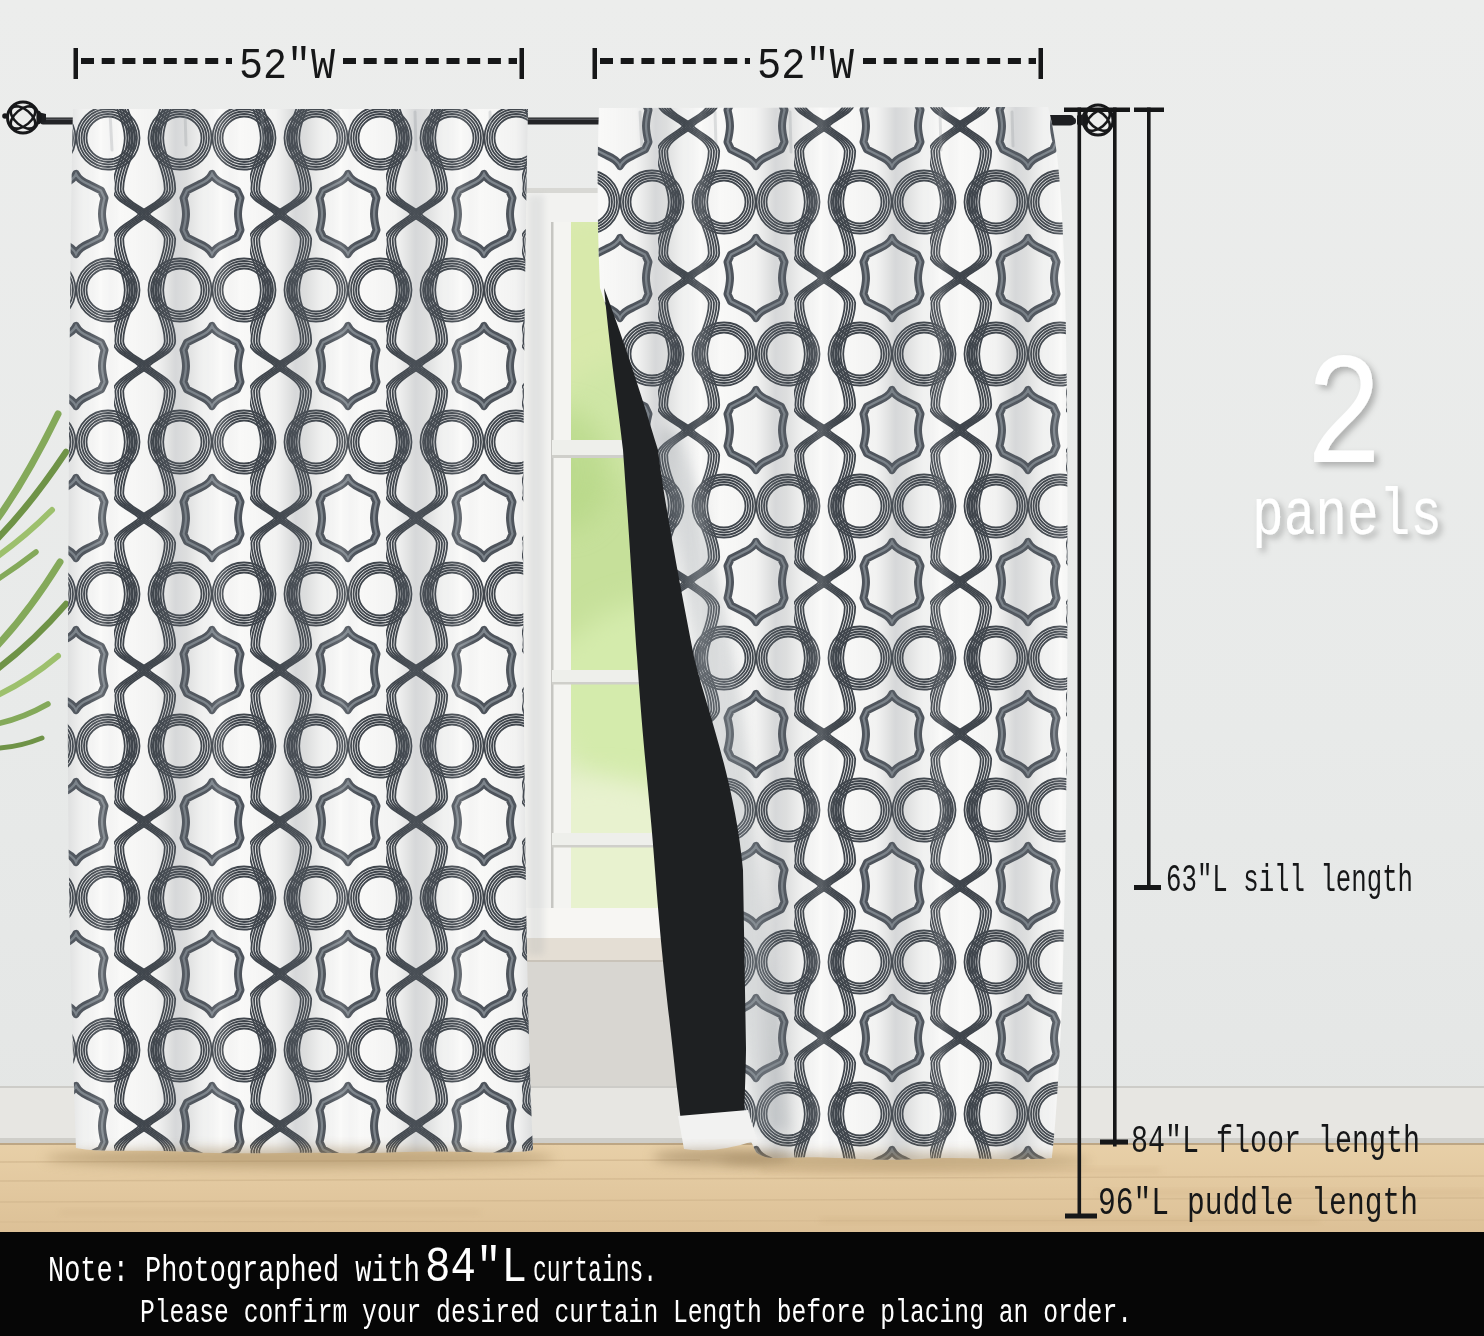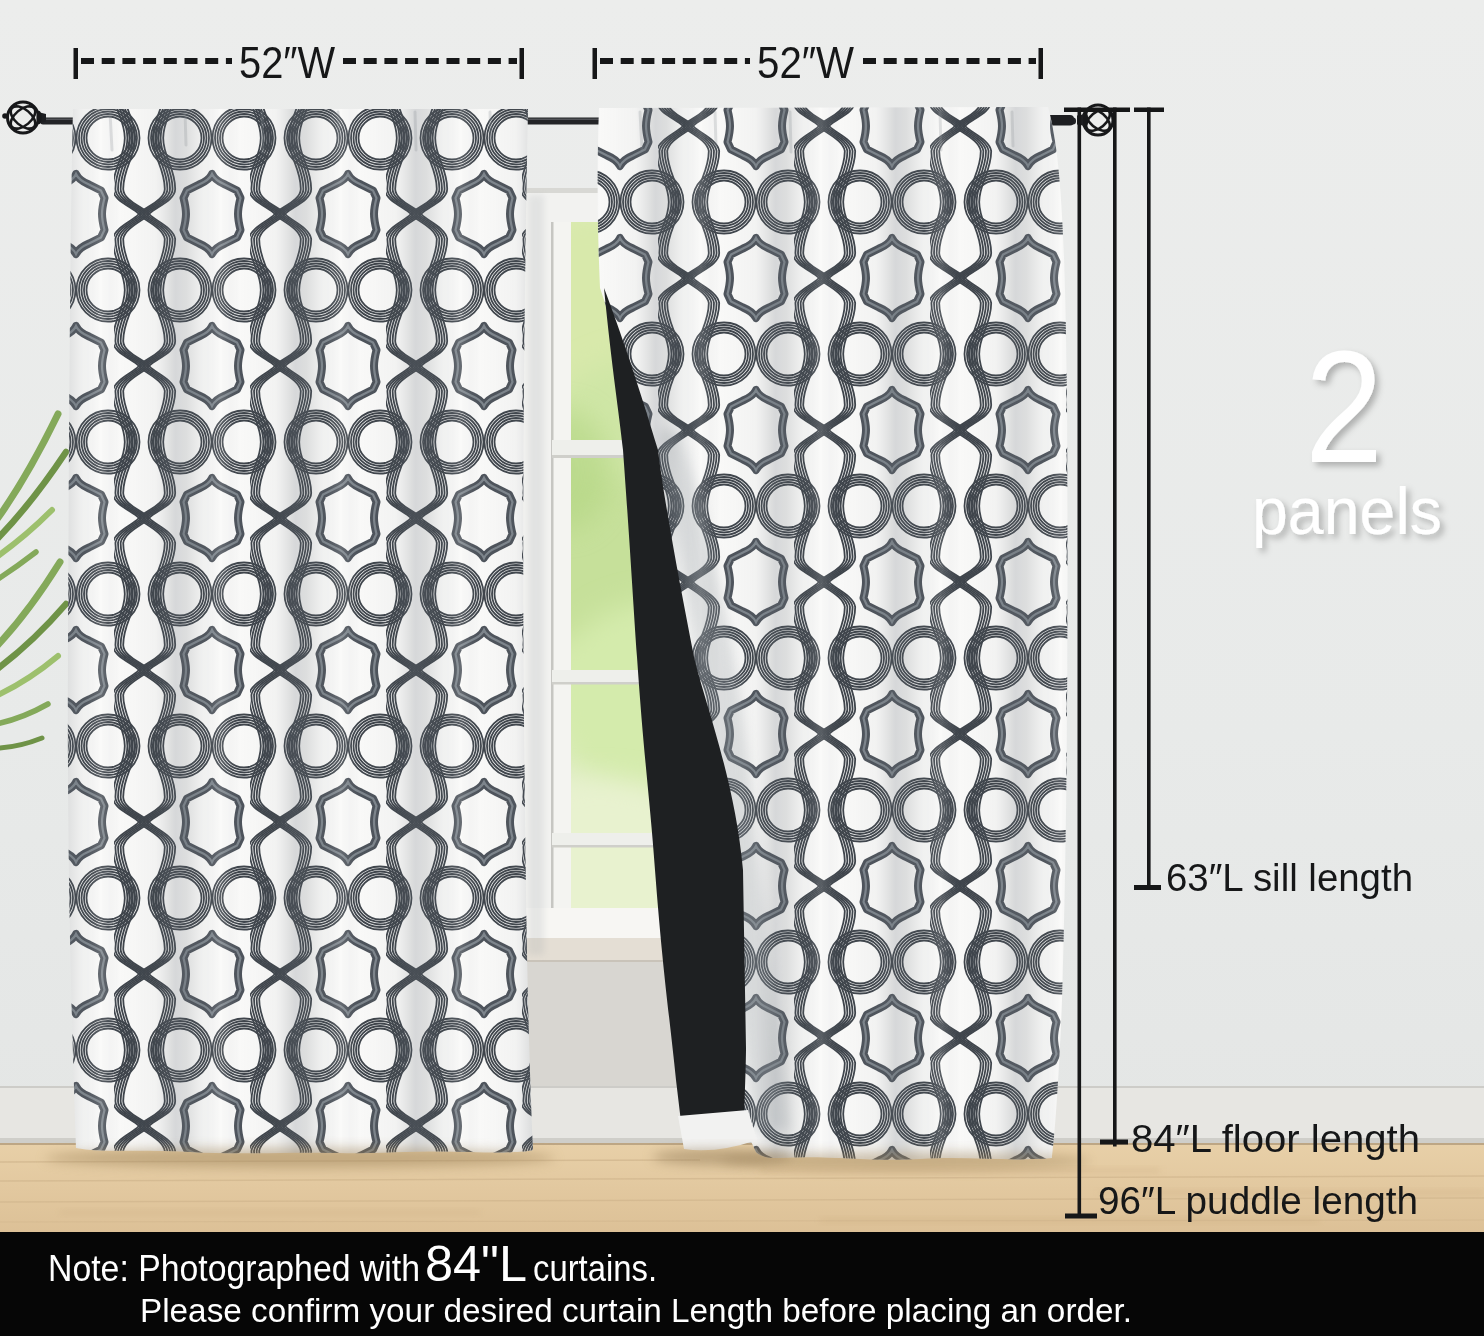--- a/index.html
+++ b/index.html
@@ -1,16 +1,16 @@
 <!DOCTYPE html>
 <html><head>
 <meta charset="utf-8">
 <style>
 html,body{margin:0;padding:0}
-.page{position:relative;width:1484px;height:1336px;overflow:hidden;background:#e9ebea;font-family:Liberation Sans, sans-serif}
+.page{position:relative;width:1484px;height:1336px;overflow:hidden;background:#e9ebea;font-family:Liberation Mono, monospace}
 svg{position:absolute;left:0;top:0;display:block}
 </style>
 </head>
 <body>
 <div class="page">
 <svg width="1484" height="1336" viewBox="0 0 1484 1336">
 <defs>
   <linearGradient id="wallG" x1="0" y1="0" x2="0" y2="1">
     <stop offset="0" stop-color="#ecedec"></stop>
     <stop offset="0.55" stop-color="#e8eae9"></stop>

